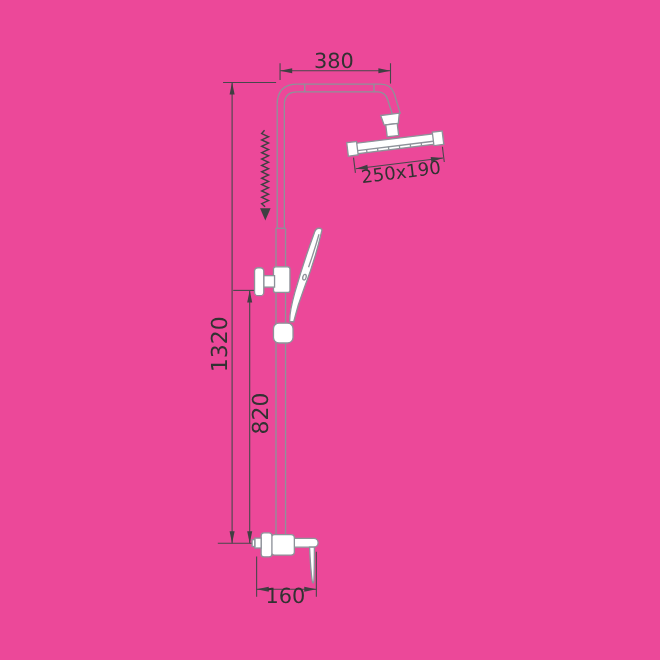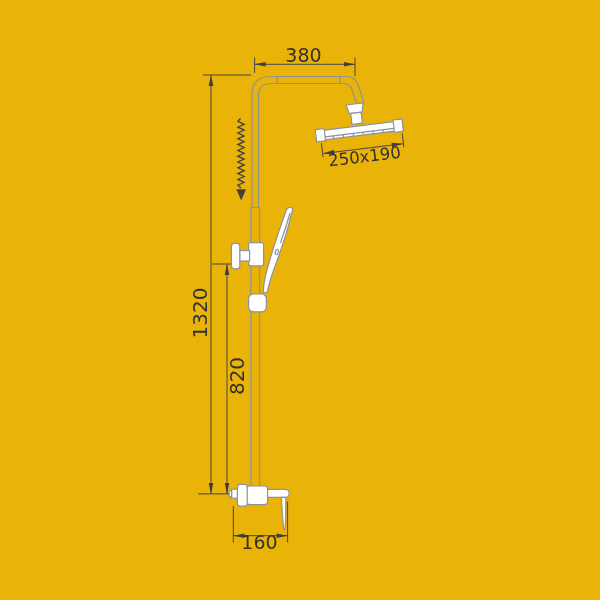--- a/index.html
+++ b/index.html
@@ -1,16 +1,16 @@
 <!DOCTYPE html>
 <html><head>
 <meta charset="utf-8">
 <style>
   html,body{margin:0;padding:0;background:#ffffff;}
-  .stage{width:600px;height:600px;position:relative;background:#eab308;overflow:hidden;}
+  .stage{width:600px;height:600px;position:relative;background:#ec4899;overflow:hidden;}
   svg{display:block;}
   .p{stroke:#8e929a;stroke-width:1.2;fill:none;}
   .pf{stroke:#8e929a;stroke-width:1.2;fill:#ffffff;}
   .d{stroke:#47474b;stroke-width:1;fill:none;}
   .darr{fill:#3f3f42;stroke:none;}
   .zig{stroke:#3f3f42;stroke-width:1.3;fill:none;}
   .dtxt{fill:#323232;font-family:"DejaVu Sans", sans-serif;}
 </style>
 </head>
 <body>

